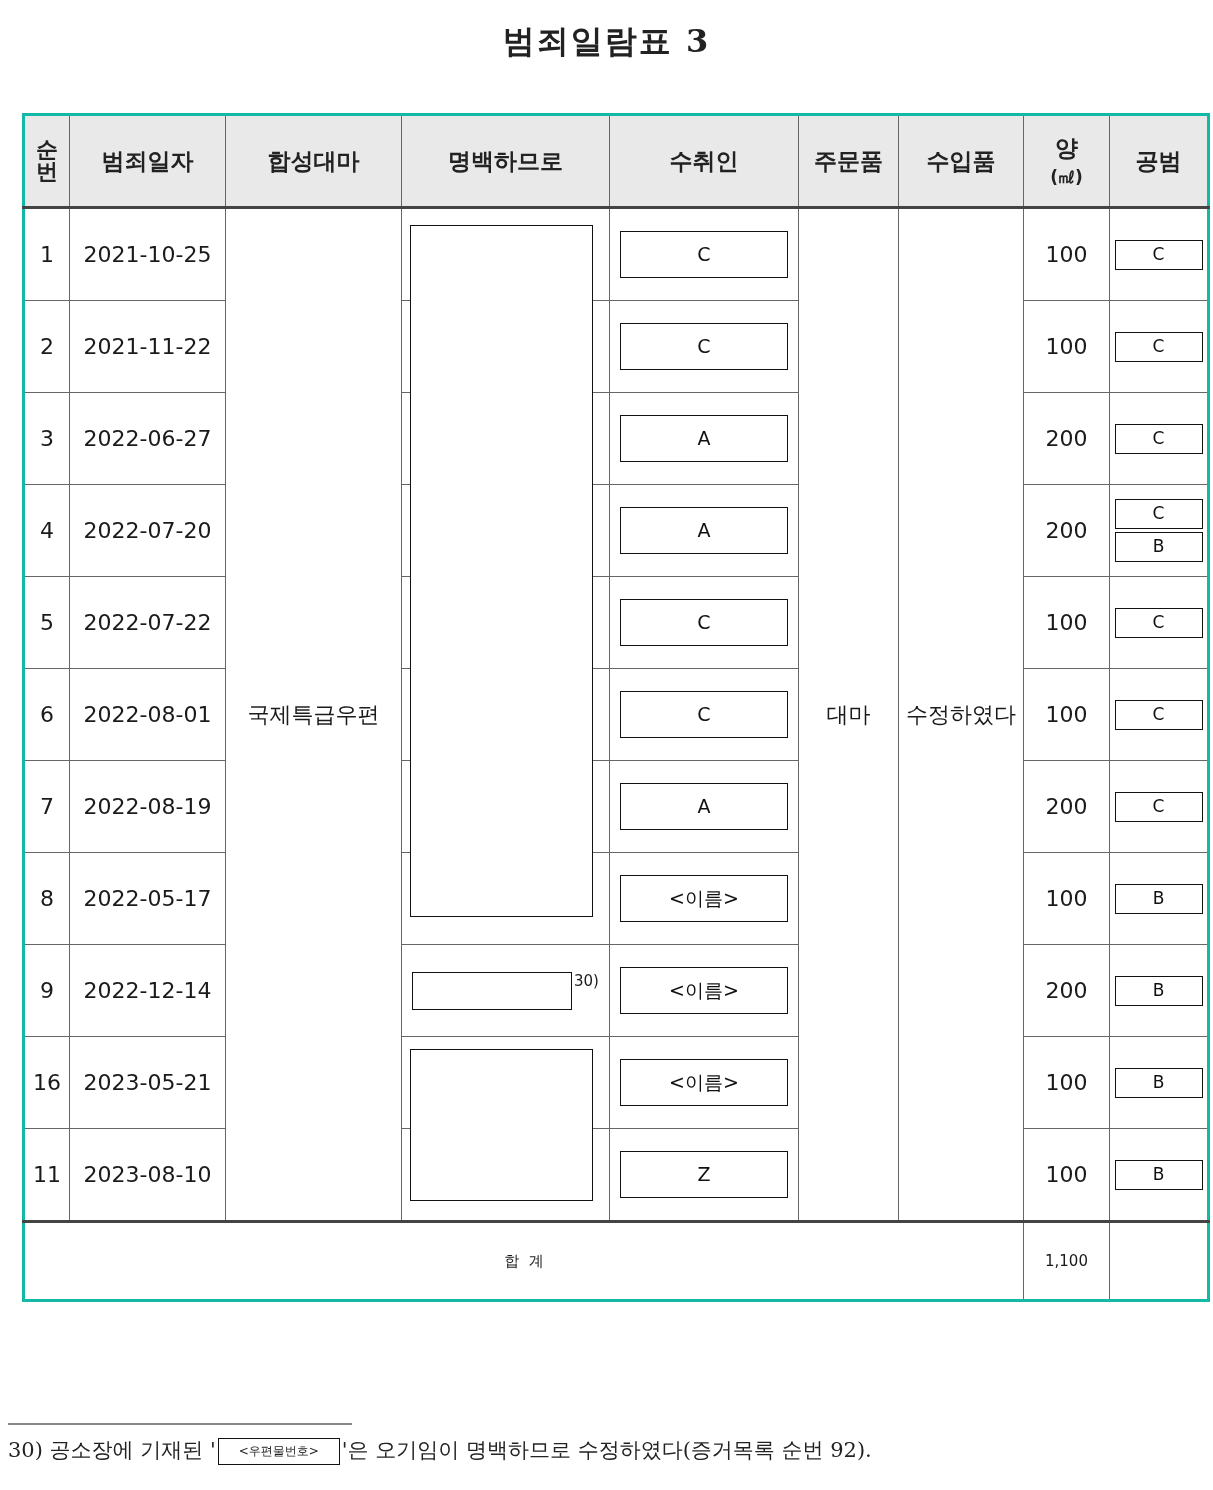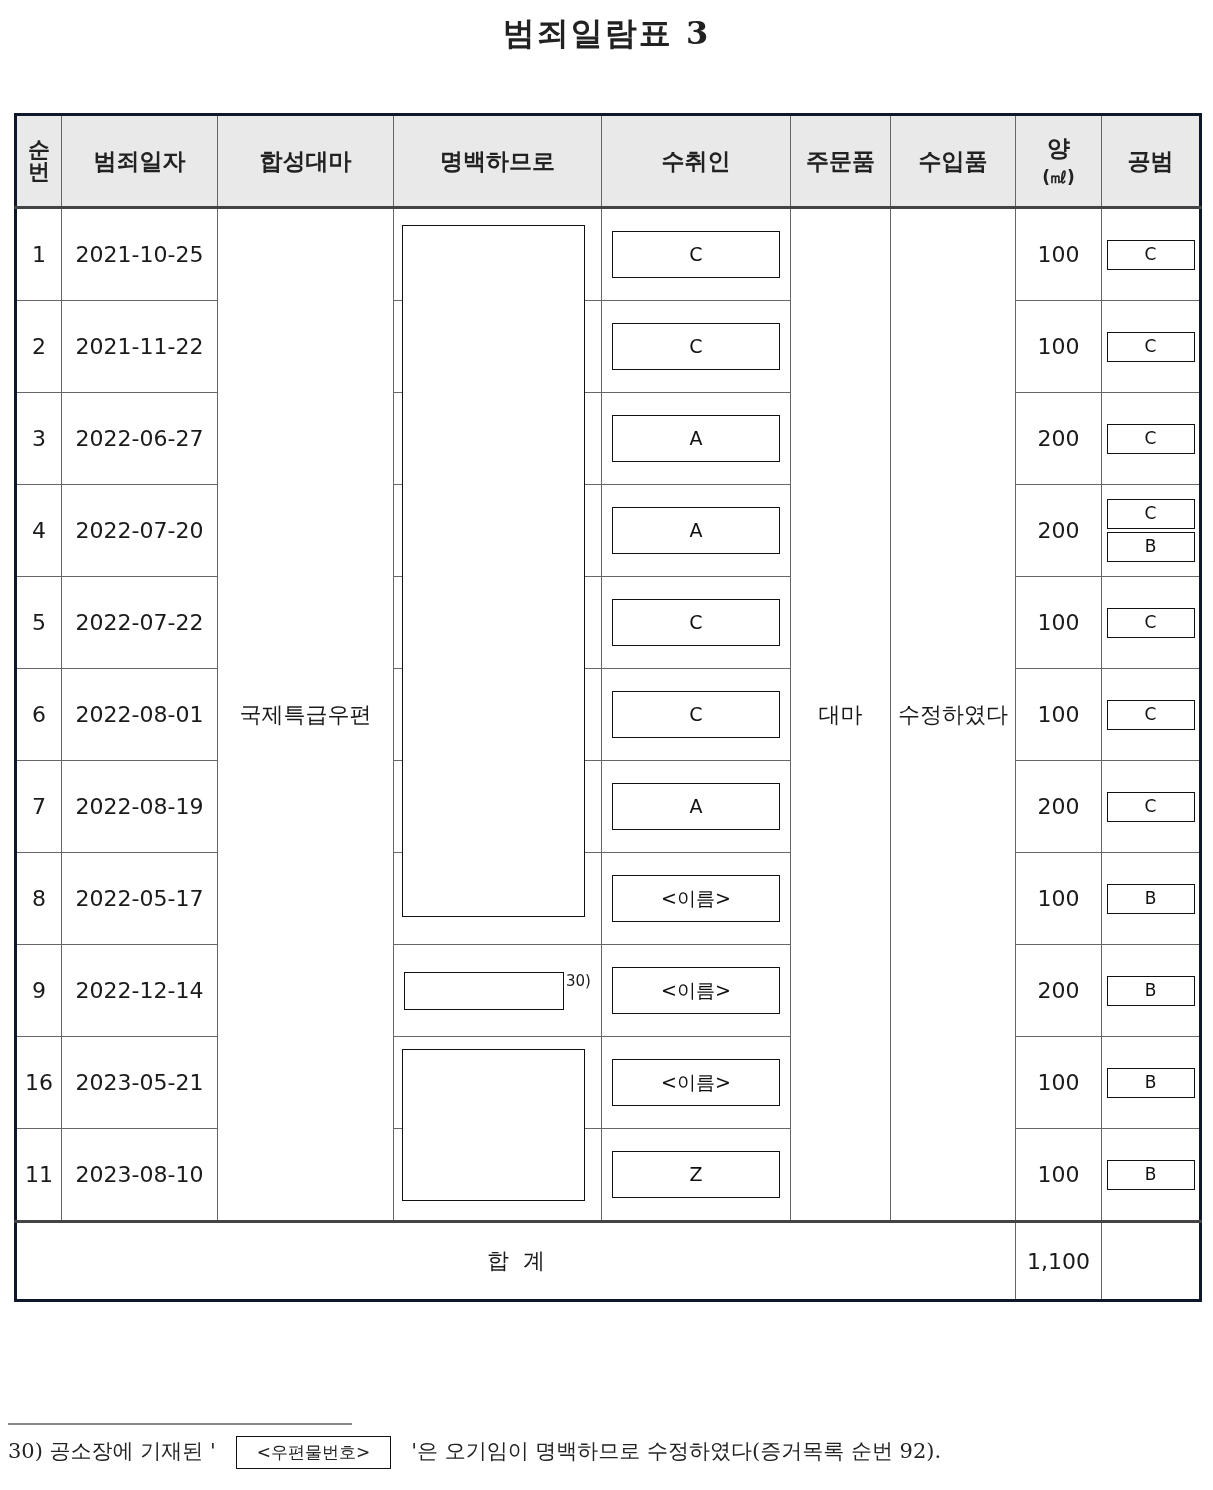--- a/index.html
+++ b/index.html
@@ -1,41 +1,41 @@
 <!DOCTYPE html>
 <html><head>
 <meta charset="utf-8">
 <style>
   html, body { margin: 0; padding: 0; background: #ffffff; }
   body {
     width: 1213px; height: 1490px; position: relative; overflow: hidden;
     font-family: "DejaVu Sans", "Liberation Sans", sans-serif; color: #1a1a1a;
   }
   .title {
-    position: absolute; left: 0; top: 12px; width: 1213px; text-align: center;
+    position: absolute; left: 0; top: 20px; width: 1213px; text-align: center;
     font-family: "DejaVu Serif", "Liberation Serif", serif;
     font-size: 32px; font-weight: bold; letter-spacing: 2px; color: #222;
   }
   .tbl {
-    position: absolute; left: 14px; top: 113px;
+    position: absolute; left: 22px; top: 113px;
     border-collapse: collapse; table-layout: fixed;
-    border: 3px solid #0f172a;
+    border: 3px solid #14b8a6;
   }
   .tbl td, .tbl th {
     border: 1.5px solid #666; padding: 0; text-align: center; vertical-align: middle;
     font-size: 22px; position: relative;
   }
   .tbl thead th {
     background: #e9e9e9; height: 90px; font-weight: bold; font-size: 23px; color: #222;
     border-bottom: 3px solid #444;
   }
   .tbl thead th .vert { display: inline-block; width: 1em; line-height: 1.0; font-size: 22px; }
   .tbl thead th .unit { display: block; font-size: 17px; margin-top: 2px; }
   .tbl tbody td { height: 91px; }
-  .tbl tfoot td { height: 76px; border-top: 3px solid #444; font-size: 22px; }
+  .tbl tfoot td { height: 76px; border-top: 3px solid #444; font-size: 15px; }
   .box {
     display: inline-block; border: 1.5px solid #111; background: #fff;
     font-family: "DejaVu Sans", sans-serif; font-size: 19px; color: #111;
     box-sizing: border-box;
   }
   .recv-box { width: 168px; height: 47px; line-height: 44px; }
   .acc-box { width: 88px; height: 30px; line-height: 27px; font-size: 17px; }
   .acc-box + .acc-box { margin-top: 3px; }
   .redact-tall {
     position: absolute; left: 8px; border: 1.5px solid #111; background: #fff;
@@ -49,22 +49,22 @@
   .merged { font-size: 23px; }
   .footnote-rule {
     position: absolute; left: 8px; top: 1423px; width: 344px; height: 0;
     border-top: 2px solid #888;
   }
   .footnote {
     position: absolute; left: 8px; top: 1436px; font-size: 21px;
     font-family: "DejaVu Serif", "Liberation Serif", serif; color: #222; white-space: nowrap;
   }
   .footnote .fn-box {
-    display: inline-block; border: 1.5px solid #111; padding: 4px 20px; font-size: 17px;
-    font-family: "DejaVu Sans", sans-serif; vertical-align: middle; margin: 0 20px;
+    display: inline-block; border: 1.5px solid #111; padding: 4px 20px; font-size: 12px;
+    font-family: "DejaVu Sans", sans-serif; vertical-align: middle; margin: 0 2px;
   }
 </style>
 </head>
 <body>
 
 <div class="title">범죄일람표 3</div>
 
 <table class="tbl">
   <colgroup>
     <col style="width:46px">

